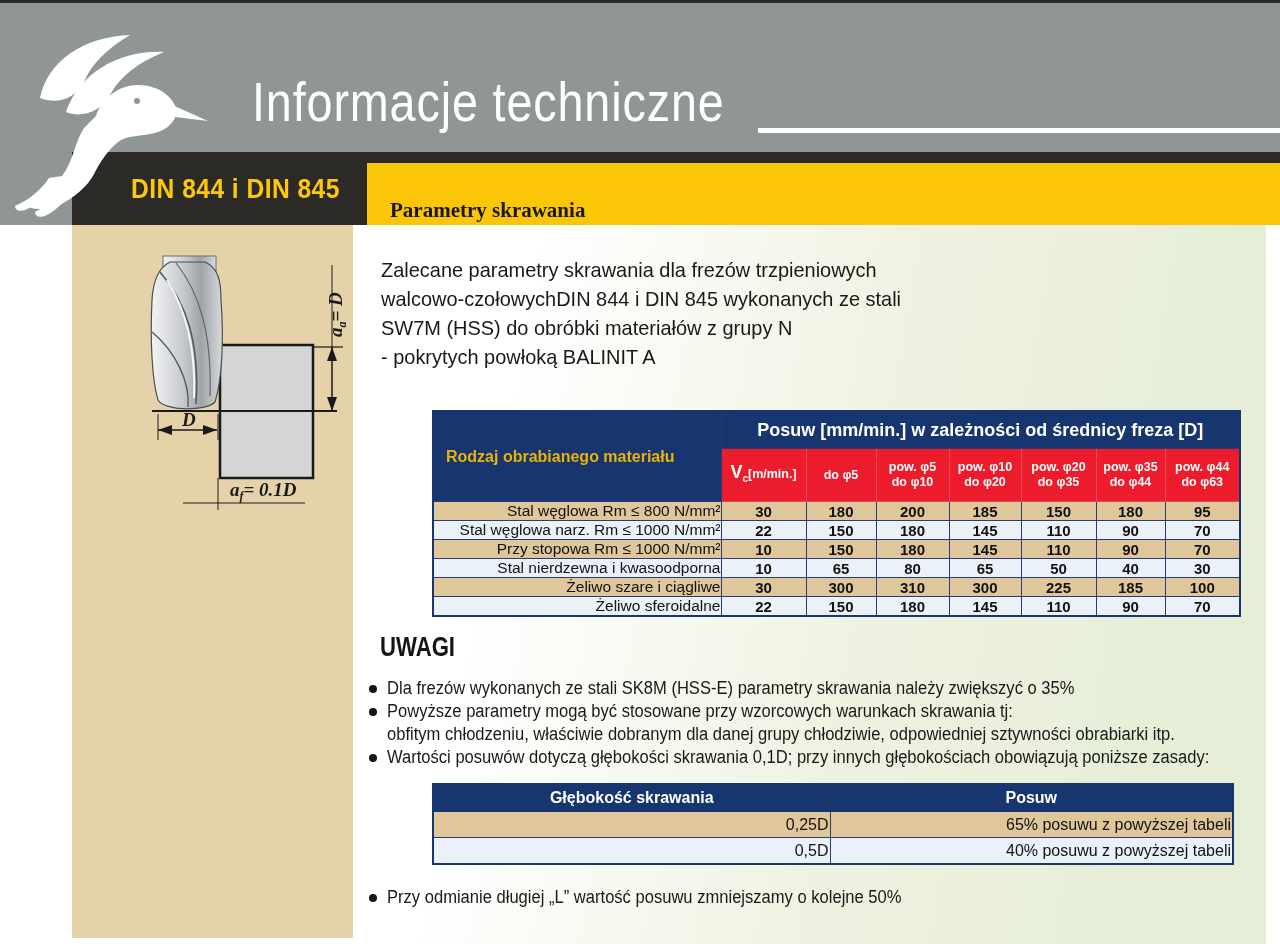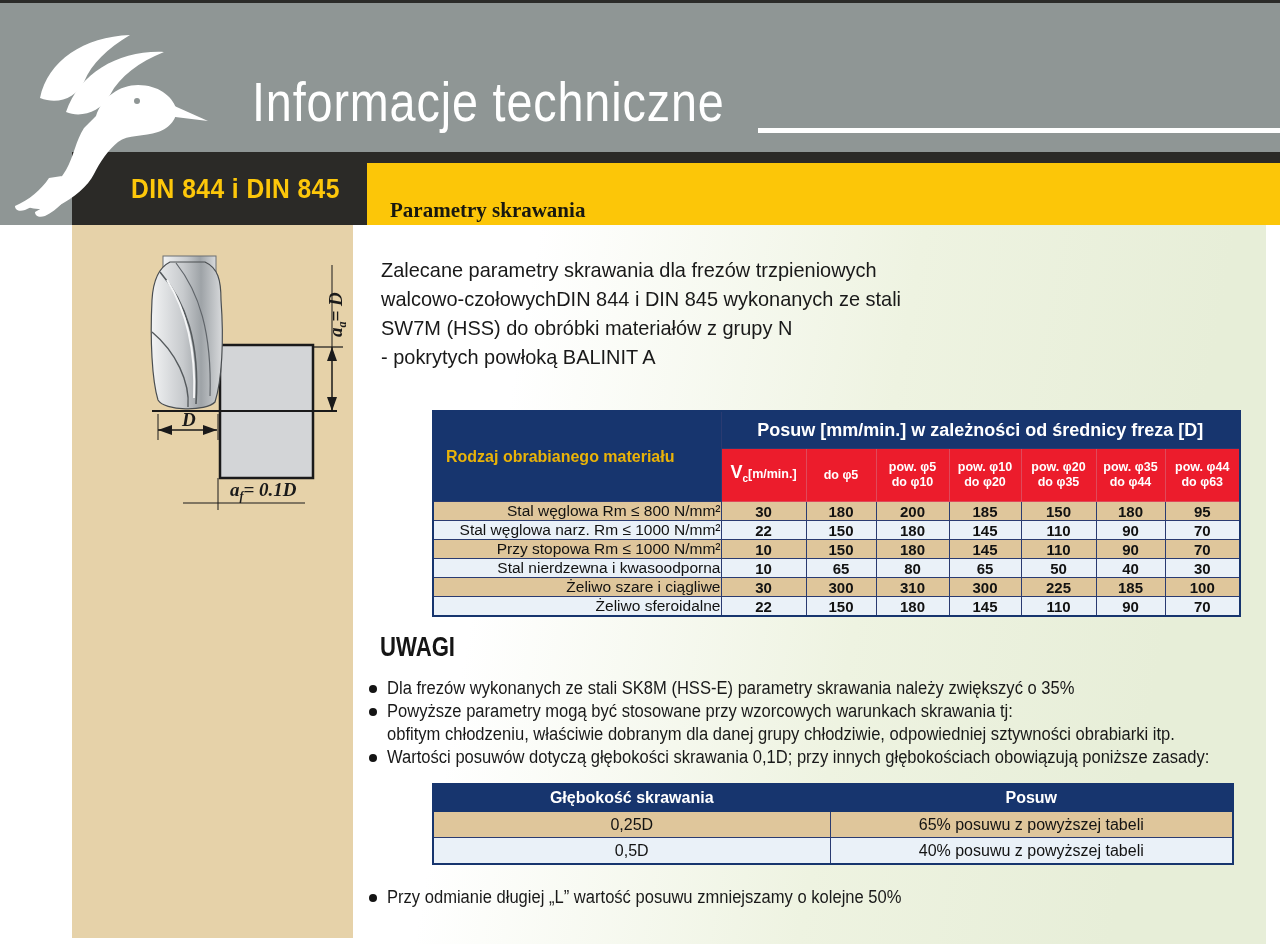--- a/index.html
+++ b/index.html
@@ -47,21 +47,21 @@
   .bullets{position:absolute;left:10px;top:452px;}
   .b-row{display:flex;align-items:center;height:23px;}
   .dot{width:8px;height:8px;border-radius:50%;background:#141414;margin:0 10px 0 6px;flex:none;}
   .dot.hide{visibility:hidden;}
   .b-text{font-size:18px;color:#191919;white-space:nowrap;transform:scaleX(.92);transform-origin:left center;}
   .footer-row{position:absolute;left:10px;top:661px;}
   
   .dtable{position:absolute;left:79px;top:558px;width:800px;border-collapse:collapse;table-layout:fixed;
         border:2px solid #17356e;}
   .dtable th{background:#17356e;color:#fff;height:24px;font-size:16px;font-weight:bold;border:1px solid #17356e;}
-  .dtable td{height:23px;text-align:center;font-size:16px;color:#131313;border:1px solid #2a3b71;}
+  .dtable td{height:23px;text-align:right;font-size:16px;color:#131313;border:1px solid #2a3b71;}
   tr.drow1 td{background:#dfc69b;}
   tr.drow2 td{background:#eaf1f8;}
   
   .bird-svg{position:absolute;left:0;top:25px;}
   .draw-svg{position:absolute;left:140px;top:248px;}
 </style>
 </head>
 <body>
 
 <div class="page">

